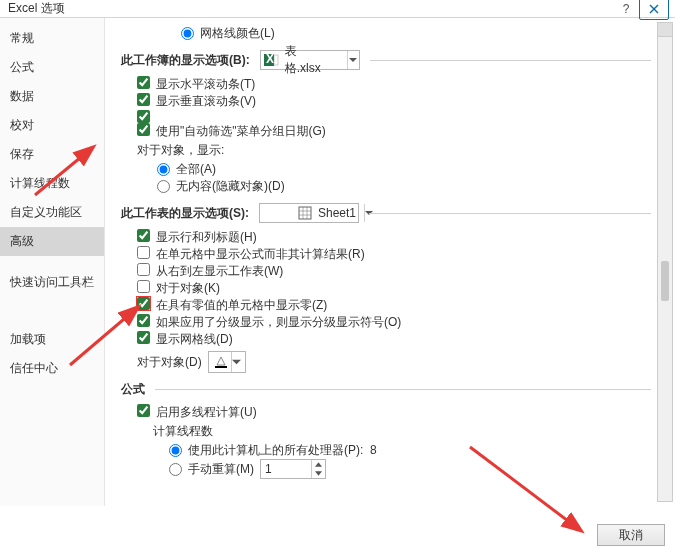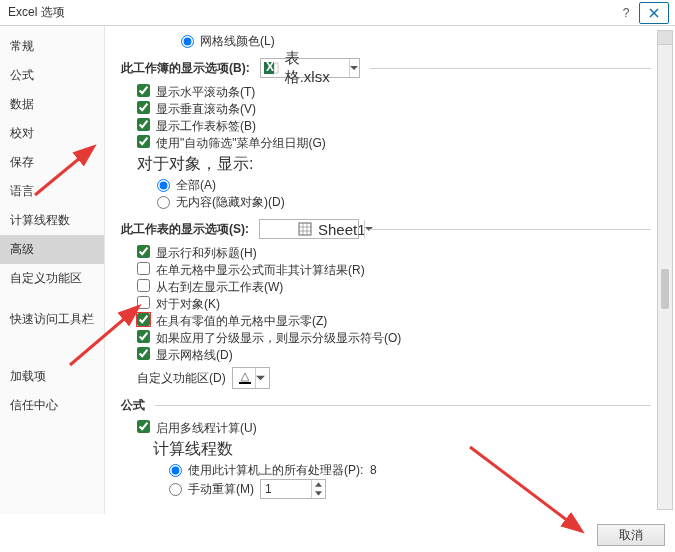--- a/index.html
+++ b/index.html
@@ -1,18 +1,18 @@
 <!DOCTYPE html>
 <html><head>
 <meta charset="utf-8">
 <style>
 * { box-sizing: border-box; margin: 0; padding: 0; font-family: "Microsoft YaHei", "Segoe UI", Tahoma, sans-serif; font-size: 12px; color: #333; }
 body { background: #fff; width: 675px; height: 552px; position: relative; overflow: hidden; }
 
-.titlebar { height: 26px; border-bottom: 1px solid #d4d4d4; display: flex; align-items: center; padding: 0 6px 0 8px; }
+.titlebar { height: 18px; border-bottom: 1px solid #d4d4d4; display: flex; align-items: center; padding: 0 6px 0 8px; }
 .titlebar .title { flex: 1; font-size: 12px; }
 .titlebar .help { width: 26px; text-align: center; color: #555; cursor: pointer; }
 .titlebar .close { width: 30px; height: 22px; border: 1px solid #0b6fa4; border-radius: 2px; display: flex; align-items: center; justify-content: center; cursor: pointer; }
 .titlebar .close svg { width: 10px; height: 10px; stroke: #0b6fa4; stroke-width: 1.5; }
 
 .body { display: flex; height: 488px; }
 
 .sidebar { width: 105px; background: #fafafa; border-right: 1px solid #e5e5e5; padding: 6px 0; }
 .sidebar .item { padding: 6px 10px; cursor: pointer; font-size: 12px; color: #333; }
 .sidebar .item.selected { background: #d6d6d6; }
@@ -31,27 +31,27 @@
 .chk label, .radio label { font-size: 12px; }
 
 .section { margin: 8px 0 6px 0; }
 .section-hdr { display: flex; align-items: center; margin-bottom: 6px; }
 .section-hdr .label { font-weight: bold; font-size: 12px; margin-right: 10px; }
 .section-hdr .rule { flex: 1; height: 1px; background: #d0d0d0; margin-left: 10px; }
 .section-hdr.simple .rule { margin-left: 0; }
 
 .dropdown { display: inline-flex; align-items: center; border: 1px solid #b5b5b5; height: 20px; background: #fff; cursor: pointer; }
 .dropdown .icon { width: 18px; height: 18px; display: inline-flex; align-items: center; justify-content: center; margin: 0 2px; }
-.dropdown .dval { padding: 0 24px 0 4px; font-size: 15px; min-width: 50px; }
+.dropdown .dval { padding: 0 24px 0 4px; font-size: 12px; min-width: 50px; }
 .dropdown .caret { width: 14px; height: 100%; border-left: 1px solid #d0d0d0; display: flex; align-items: center; justify-content: center; }
 .dropdown .caret svg { width: 8px; height: 8px; fill: #555; }
 
 .excel-icon svg { width: 16px; height: 16px; }
 .sheet-icon svg { width: 14px; height: 14px; }
-.subtxt { margin-left: 16px; font-size: 16px; margin-top: 2px; margin-bottom: 2px; }
+.subtxt { margin-left: 16px; font-size: 12px; margin-top: 2px; margin-bottom: 2px; }
 
 .color-btn { border: 1px solid #b5b5b5; width: 38px; height: 22px; display: inline-flex; align-items: center; justify-content: center; margin-left: 6px; cursor: pointer; }
 .color-btn svg { width: 16px; height: 16px; }
 .color-btn .caret2 { width: 10px; border-left: 1px solid #ccc; height: 100%; display: flex; align-items: center; justify-content: center; margin-left: 2px; }
 
 .spinner { display: inline-flex; align-items: stretch; border: 1px solid #b5b5b5; height: 20px; margin-left: 6px; }
 .spinner input { border: none; width: 44px; padding: 0 4px; font-size: 12px; outline: none; }
 .spinner .spin { display: flex; flex-direction: column; width: 14px; border-left: 1px solid #ccc; }
 .spinner .spin div { flex: 1; display: flex; align-items: center; justify-content: center; cursor: pointer; }
 .spinner .spin svg { width: 7px; height: 5px; fill: #555; }
@@ -81,24 +81,23 @@
 </div>
 
 <div class="body">
 
   <div class="sidebar" id="sidebar">
       <div class="item">常规</div>
       <div class="item">公式</div>
       <div class="item">数据</div>
       <div class="item">校对</div>
       <div class="item">保存</div>
-      <div class="item">语言</div>
       <div class="item">计算线程数</div>
+      <div class="item">自定义功能区</div>
       <div class="item selected">高级</div>
-      <div class="item">自定义功能区</div>
       <div class="item" style="margin-top: 12px;">快速访问工具栏</div>
       <div class="item" style="margin-top: 28px;">加载项</div>
       <div class="item">信任中心</div>
     </div>
 
   <div class="content">
 
     <div class="row top">
       <span class="radio">
         <input type="radio" checked="" style="">
@@ -130,21 +129,20 @@
           <div class="chk">
             <input type="checkbox" checked="" style="">
             <label>显示水平滚动条(T)</label>
           </div>
           <div class="chk">
             <input type="checkbox" checked="" style="">
             <label>显示垂直滚动条(V)</label>
           </div>
           <div class="chk">
             <input type="checkbox" checked="" style="">
-            <label>显示工作表标签(B)</label>
           </div>
           <div class="chk">
             <input type="checkbox" checked="" style="">
             <label>使用"自动筛选"菜单分组日期(G)</label>
           </div>
         </div>
       <div class="subtxt">对于对象，显示:</div>
       <div id="wb-radios">
           <div class="radio">
             <input type="radio" name="obj" checked="" style="">
@@ -203,21 +201,21 @@
           <div class="chk">
             <input type="checkbox" checked="" style="">
             <label>如果应用了分级显示，则显示分级显示符号(O)</label>
           </div>
           <div class="chk">
             <input type="checkbox" checked="" style="">
             <label>显示网格线(D)</label>
           </div>
         </div>
       <div class="row" style="margin-left:16px;">
-        <span>自定义功能区(D)</span>
+        <span>对于对象(D)</span>
         <span class="color-btn">
           <svg viewBox="0 0 16 16">
               <rect x="2" y="12" width="12" height="2" fill="#000"></rect>
               <path d="M4 11 L8 3 L12 11 Z" fill="none" stroke="#888"></path>
             </svg>
           <span class="caret2">
               <svg viewBox="0 0 8 8" width="6" height="6">
                 <polygon points="0,2 8,2 4,6" fill="#555"></polygon>
               </svg>
             </span>

